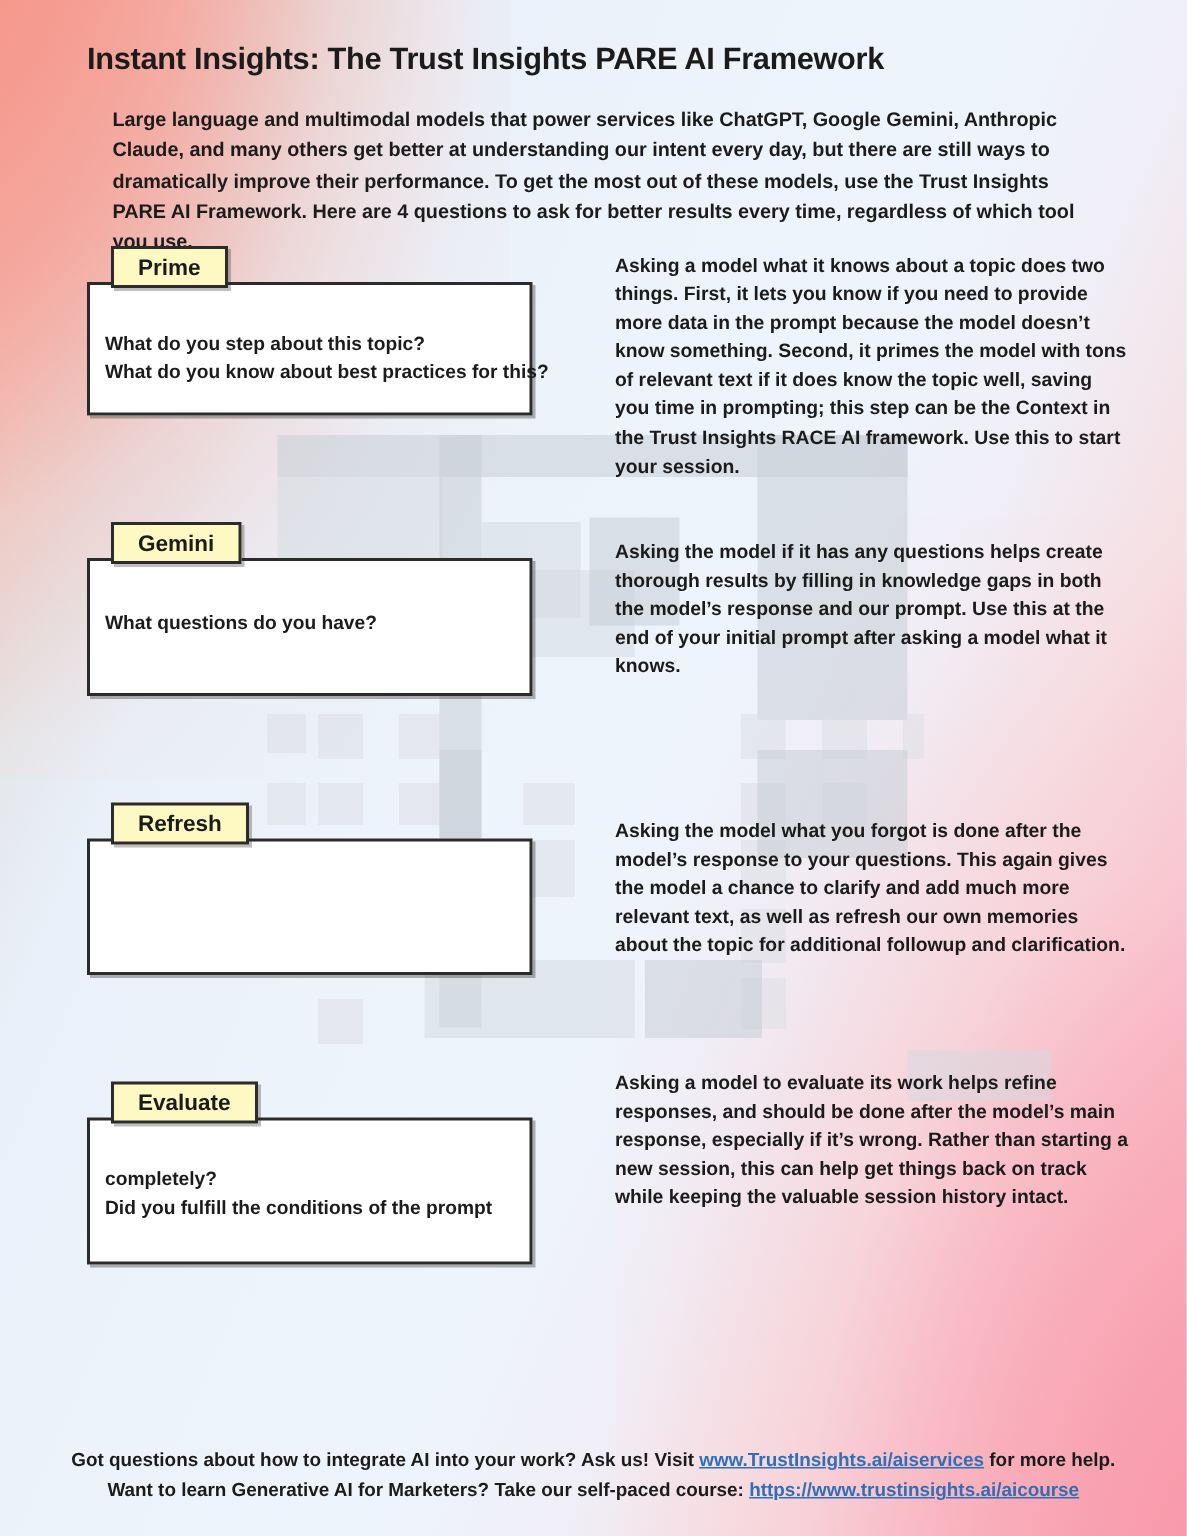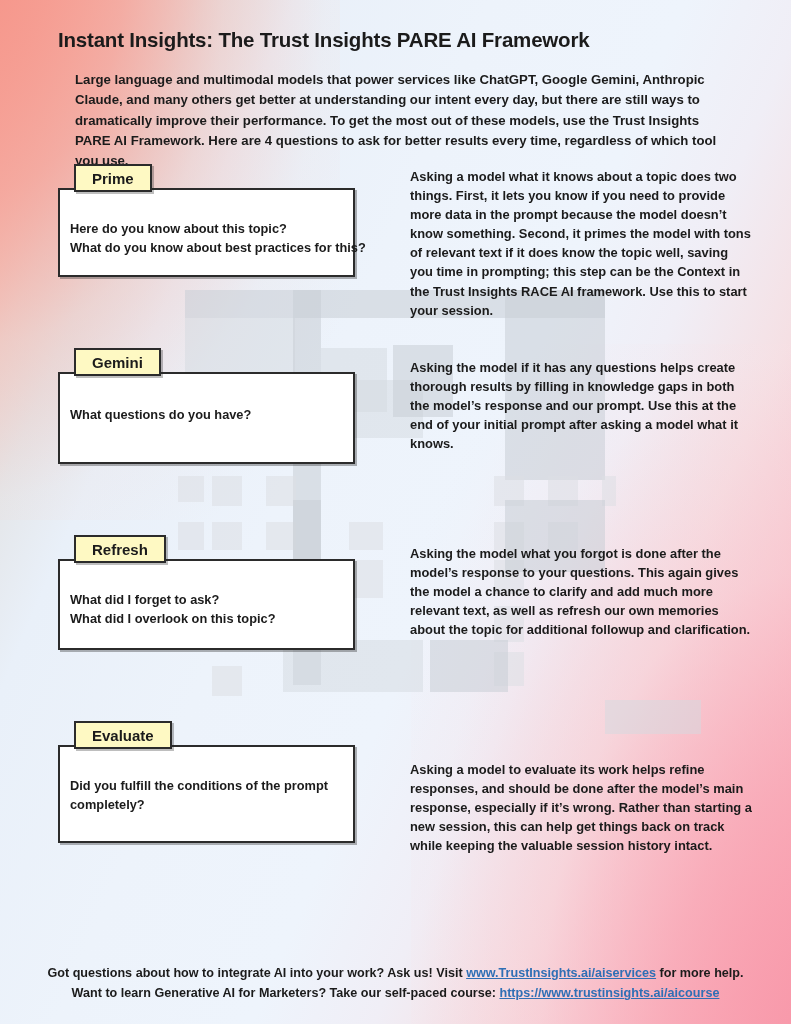--- a/index.html
+++ b/index.html
@@ -240,21 +240,21 @@
     <h1 class="title">Instant Insights: The Trust Insights PARE AI Framework</h1>
     <p class="intro">Large language and multimodal models that power services like ChatGPT, Google Gemini, Anthropic Claude, and many others get better at understanding our intent every day, but there are still ways to dramatically improve their performance. To get the most out of these models, use the Trust Insights PARE AI Framework. Here are 4 questions to ask for better results every time, regardless of which tool you use.</p>
   </div>
 
   <div class="section">
     <div class="card" style="top:188px; height:89px;">
       <div class="card-tab">
         <span>Prime</span>
       </div>
       <div class="card-body">
-        <div class="card-line">Here do you know about this topic?</div>
+        <div class="card-line">What do you step about this topic?</div>
         <div class="card-line">What do you know about best practices for this?</div>
       </div>
     </div>
     <div class="desc" style="top:167px;">Asking a model what it knows about a topic does two things. First, it lets you know if you need to provide more data in the prompt because the model doesn’t know something. Second, it primes the model with tons of relevant text if it does know the topic well, saving you time in prompting; this step can be the Context in the Trust Insights RACE AI framework. Use this to start your session.</div>
   </div>
 
   <div class="section">
     <div class="card" style="top:372px; height:92px;">
       <div class="card-tab">
         <span>Gemini</span>
@@ -264,39 +264,35 @@
       </div>
     </div>
     <div class="desc" style="top:358px;">Asking the model if it has any questions helps create thorough results by filling in knowledge gaps in both the model’s response and our prompt. Use this at the end of your initial prompt after asking a model what it knows.</div>
   </div>
 
   <div class="section">
     <div class="card" style="top:559px; height:91px;">
       <div class="card-tab">
         <span>Refresh</span>
       </div>
-      <div class="card-body">
-        <div class="card-line">What did I forget to ask?</div>
-        <div class="card-line">What did I overlook on this topic?</div>
-      </div>
     </div>
     <div class="desc" style="top:544px;">Asking the model what you forgot is done after the model’s response to your questions. This again gives the model a chance to clarify and add much more relevant text, as well as refresh our own memories about the topic for additional followup and clarification.</div>
   </div>
 
   <div class="section">
     <div class="card" style="top:745px; height:98px;">
       <div class="card-tab">
         <span>Evaluate</span>
       </div>
       <div class="card-body">
+        <div class="card-line">completely?</div>
         <div class="card-line">Did you fulfill the conditions of the prompt</div>
-        <div class="card-line">completely?</div>
-      </div>
-    </div>
-    <div class="desc" style="top:760px;">Asking a model to evaluate its work helps refine responses, and should be done after the model’s main response, especially if it’s wrong. Rather than starting a new session, this can help get things back on track while keeping the valuable session history intact.</div>
+      </div>
+    </div>
+    <div class="desc" style="top:712px;">Asking a model to evaluate its work helps refine responses, and should be done after the model’s main response, especially if it’s wrong. Rather than starting a new session, this can help get things back on track while keeping the valuable session history intact.</div>
   </div>
 
   <div class="footer">
     <div class="footer-line">
       <span>Got questions about how to integrate AI into your work? Ask us! Visit </span><a class="footer-link" href="#">www.TrustInsights.ai/aiservices</a><span> for more help.</span>
     </div>
     <div class="footer-line">
       <span>Want to learn Generative AI for Marketers? Take our self-paced course: </span><a class="footer-link" href="#">https://www.trustinsights.ai/aicourse</a><span></span>
     </div>
   </div>

